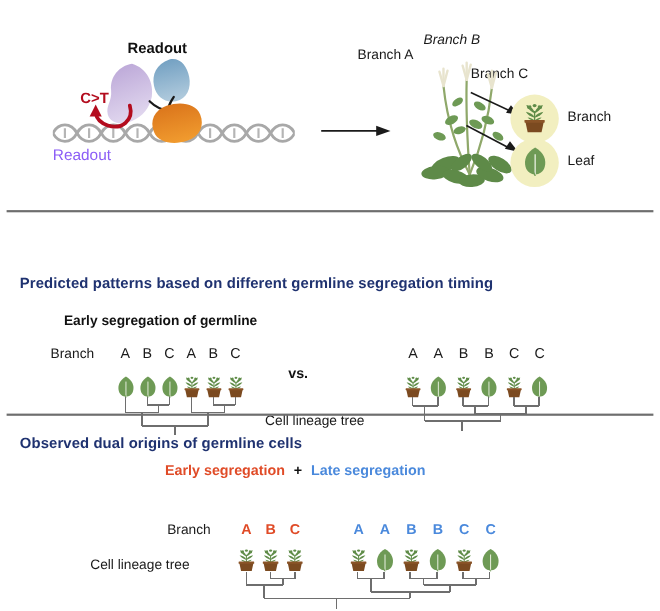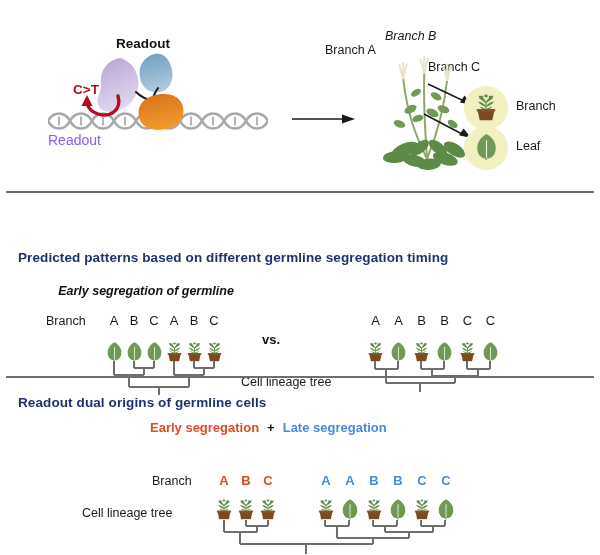--- a/index.html
+++ b/index.html
@@ -17,21 +17,21 @@
            background:#6e6e6e; }
 
   .panel-title {
     font-weight:bold; font-size:13.5px; color:#1F3270;
     letter-spacing:0.1px; white-space:nowrap;
   }
   .panel-title .ital { font-style:italic; }
 
   .sub-head {
     font-weight:bold; font-size:12.5px; color:#111111;
-    white-space:nowrap; text-align:center;font-style:italic;
+    white-space:nowrap; text-align:center;
   }
   .plain { font-size:12.5px; color:#1a1a1a; white-space:nowrap; }
   .vs { font-weight:bold; font-size:13px; color:#111; }
 
   .redtxt  { color:#E04B27; }
   .bluetxt { color:#4A89DC; }
 
   .row-letters { position:absolute; display:flex; }
   .row-letters span {
     font-size:13px; text-align:center; display:inline-block;
@@ -384,21 +384,21 @@
         <line x1="56" y1="22" x2="56" y2="31"></line>
       </g>
     </svg>
   </div>
 </div>
 
 <div class="hrule" style="top:376px;"></div>
 
 <div class="panel" style="top:377px; height:178px;">
 
-  <div class="abs panel-title" style="left:18px; top:18px;">Readout dual origins of germline cells</div>
+  <div class="abs panel-title" style="left:18px; top:18px;">Observed dual origins of germline cells</div>
 
   <div class="abs" style="left:150px; top:43px; font-weight:bold; font-size:13px; white-space:nowrap;">
     <span class="redtxt">Early segregation</span><span style="color:#111; padding:0 8px;">+</span><span class="bluetxt">Late segregation</span>
   </div>
 
   <div class="abs plain" style="left:152px; top:97px;">Branch</div>
 
   <div class="row-letters redtxt" style="left:213px; top:96px; font-weight:bold;">
     <span style="width:22px;">A</span>
     <span style="width:22px;">B</span>

